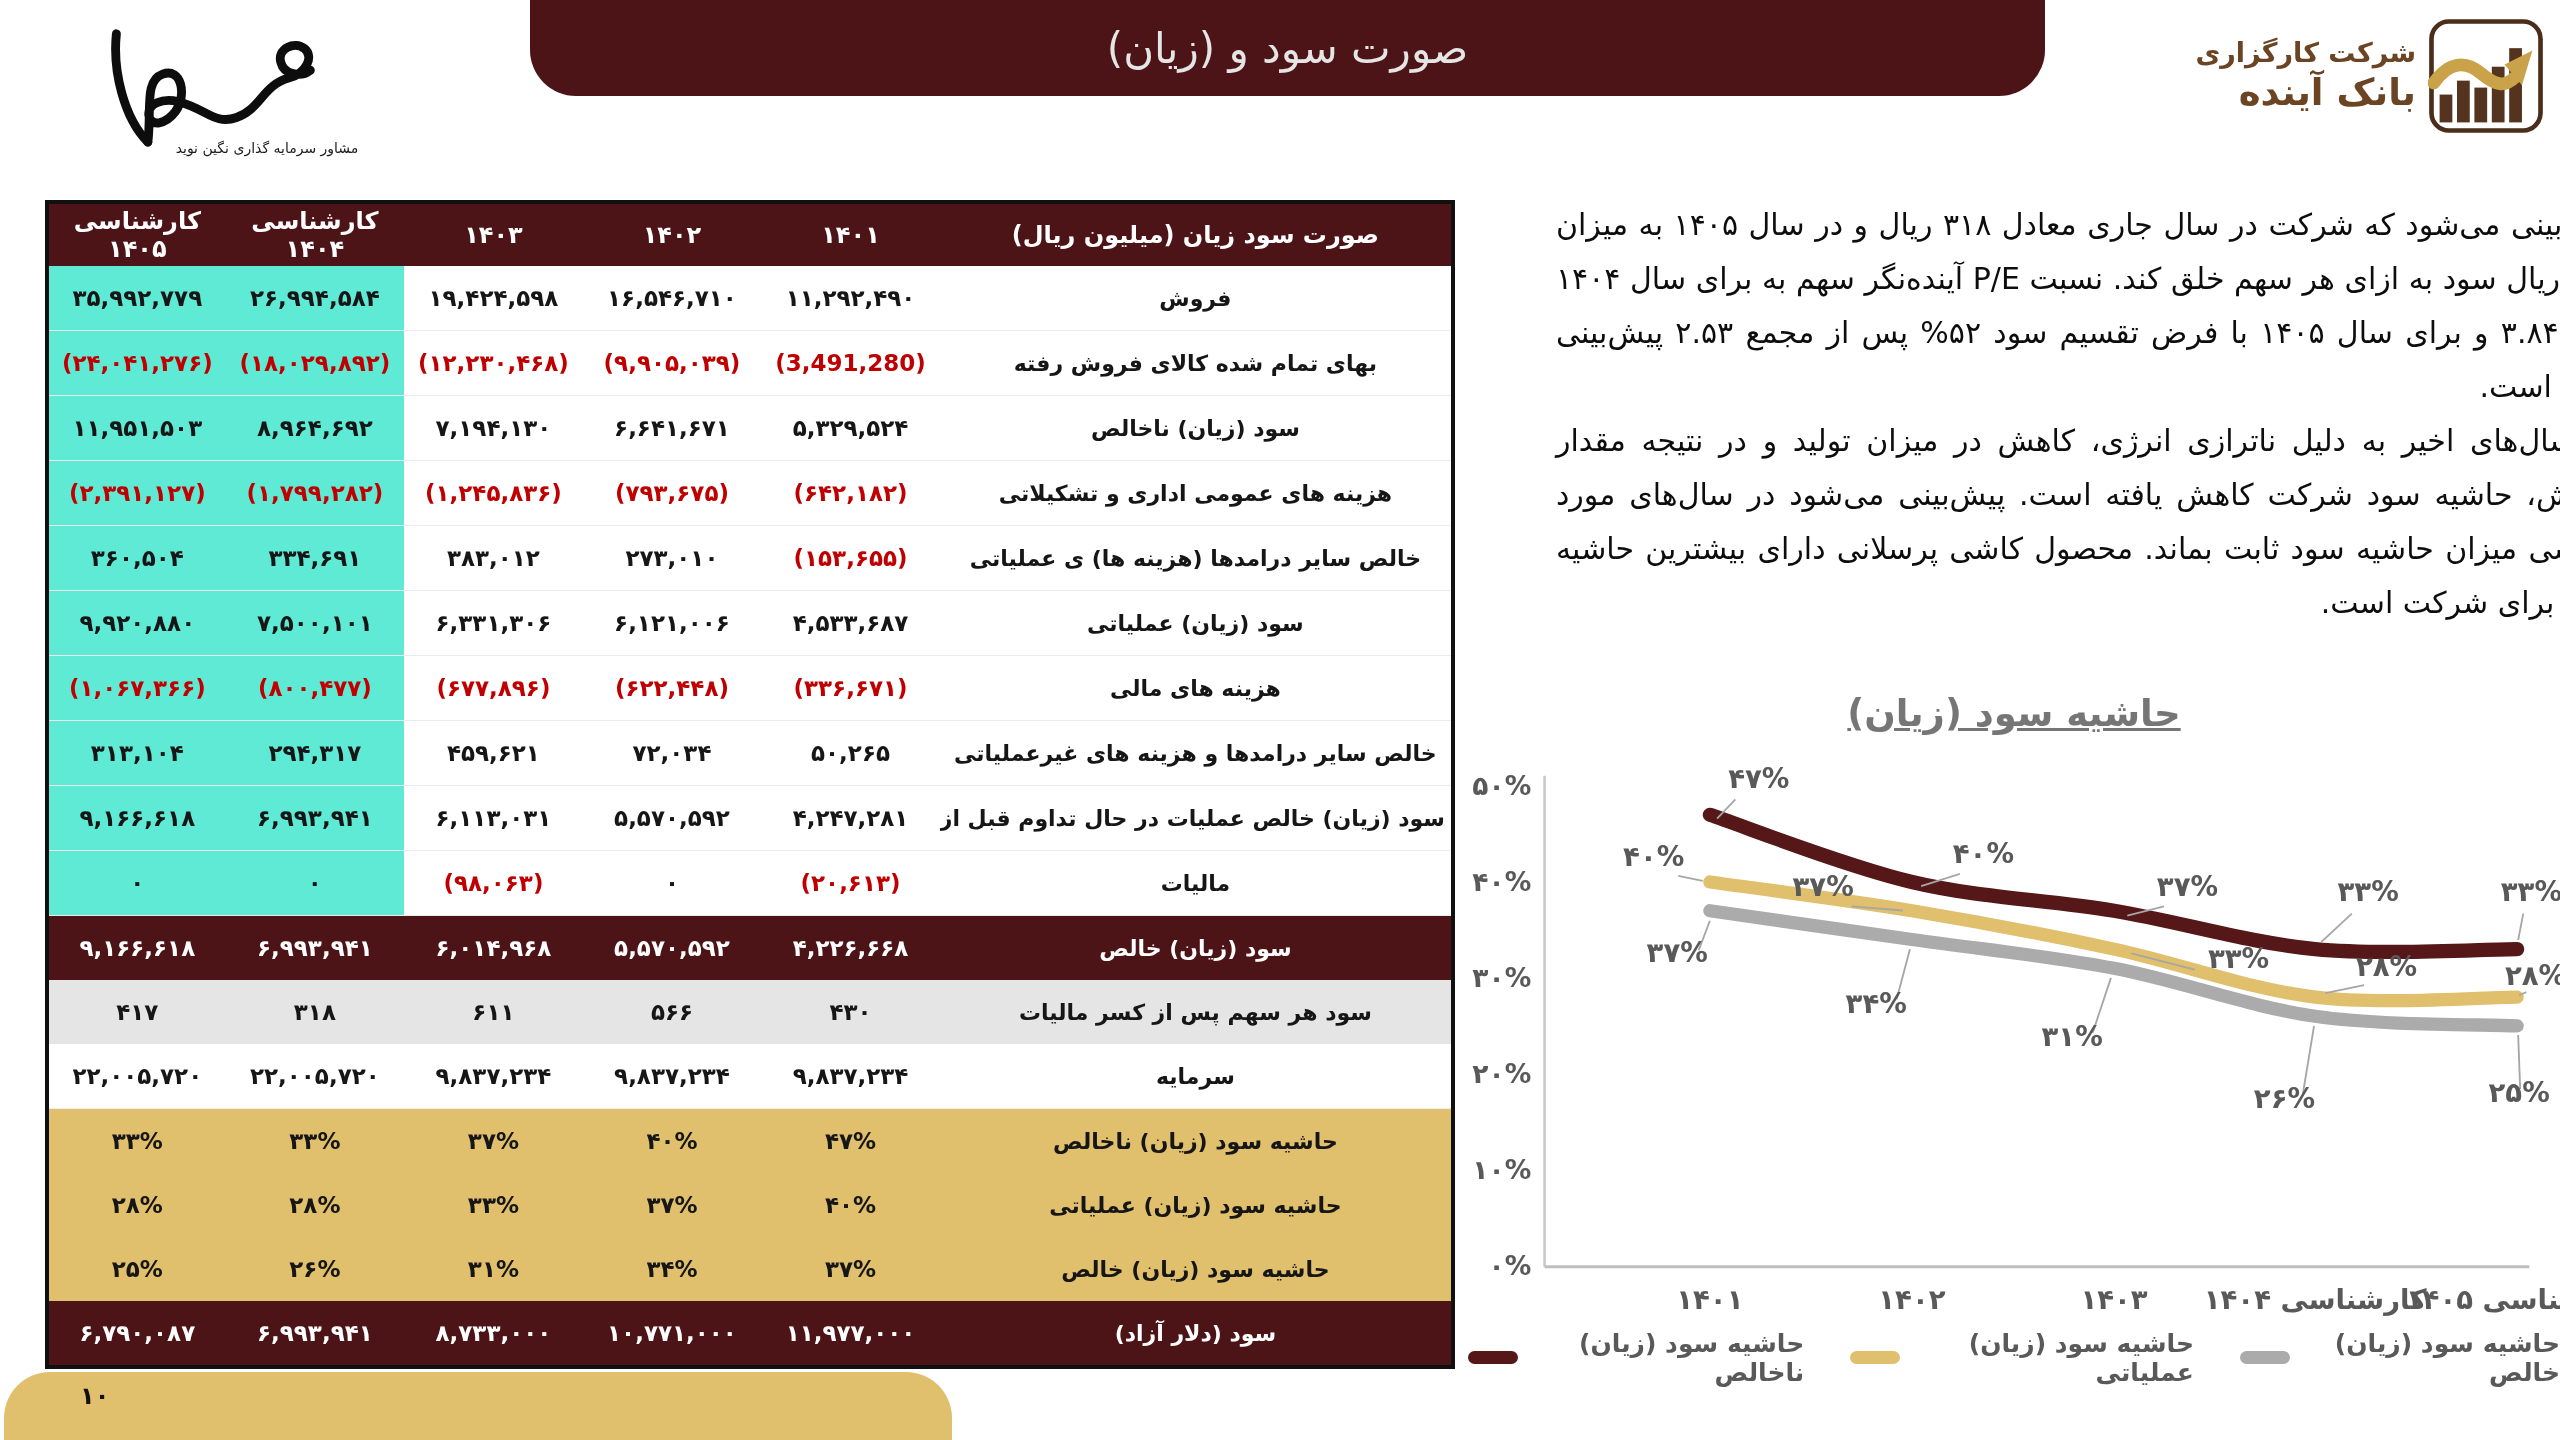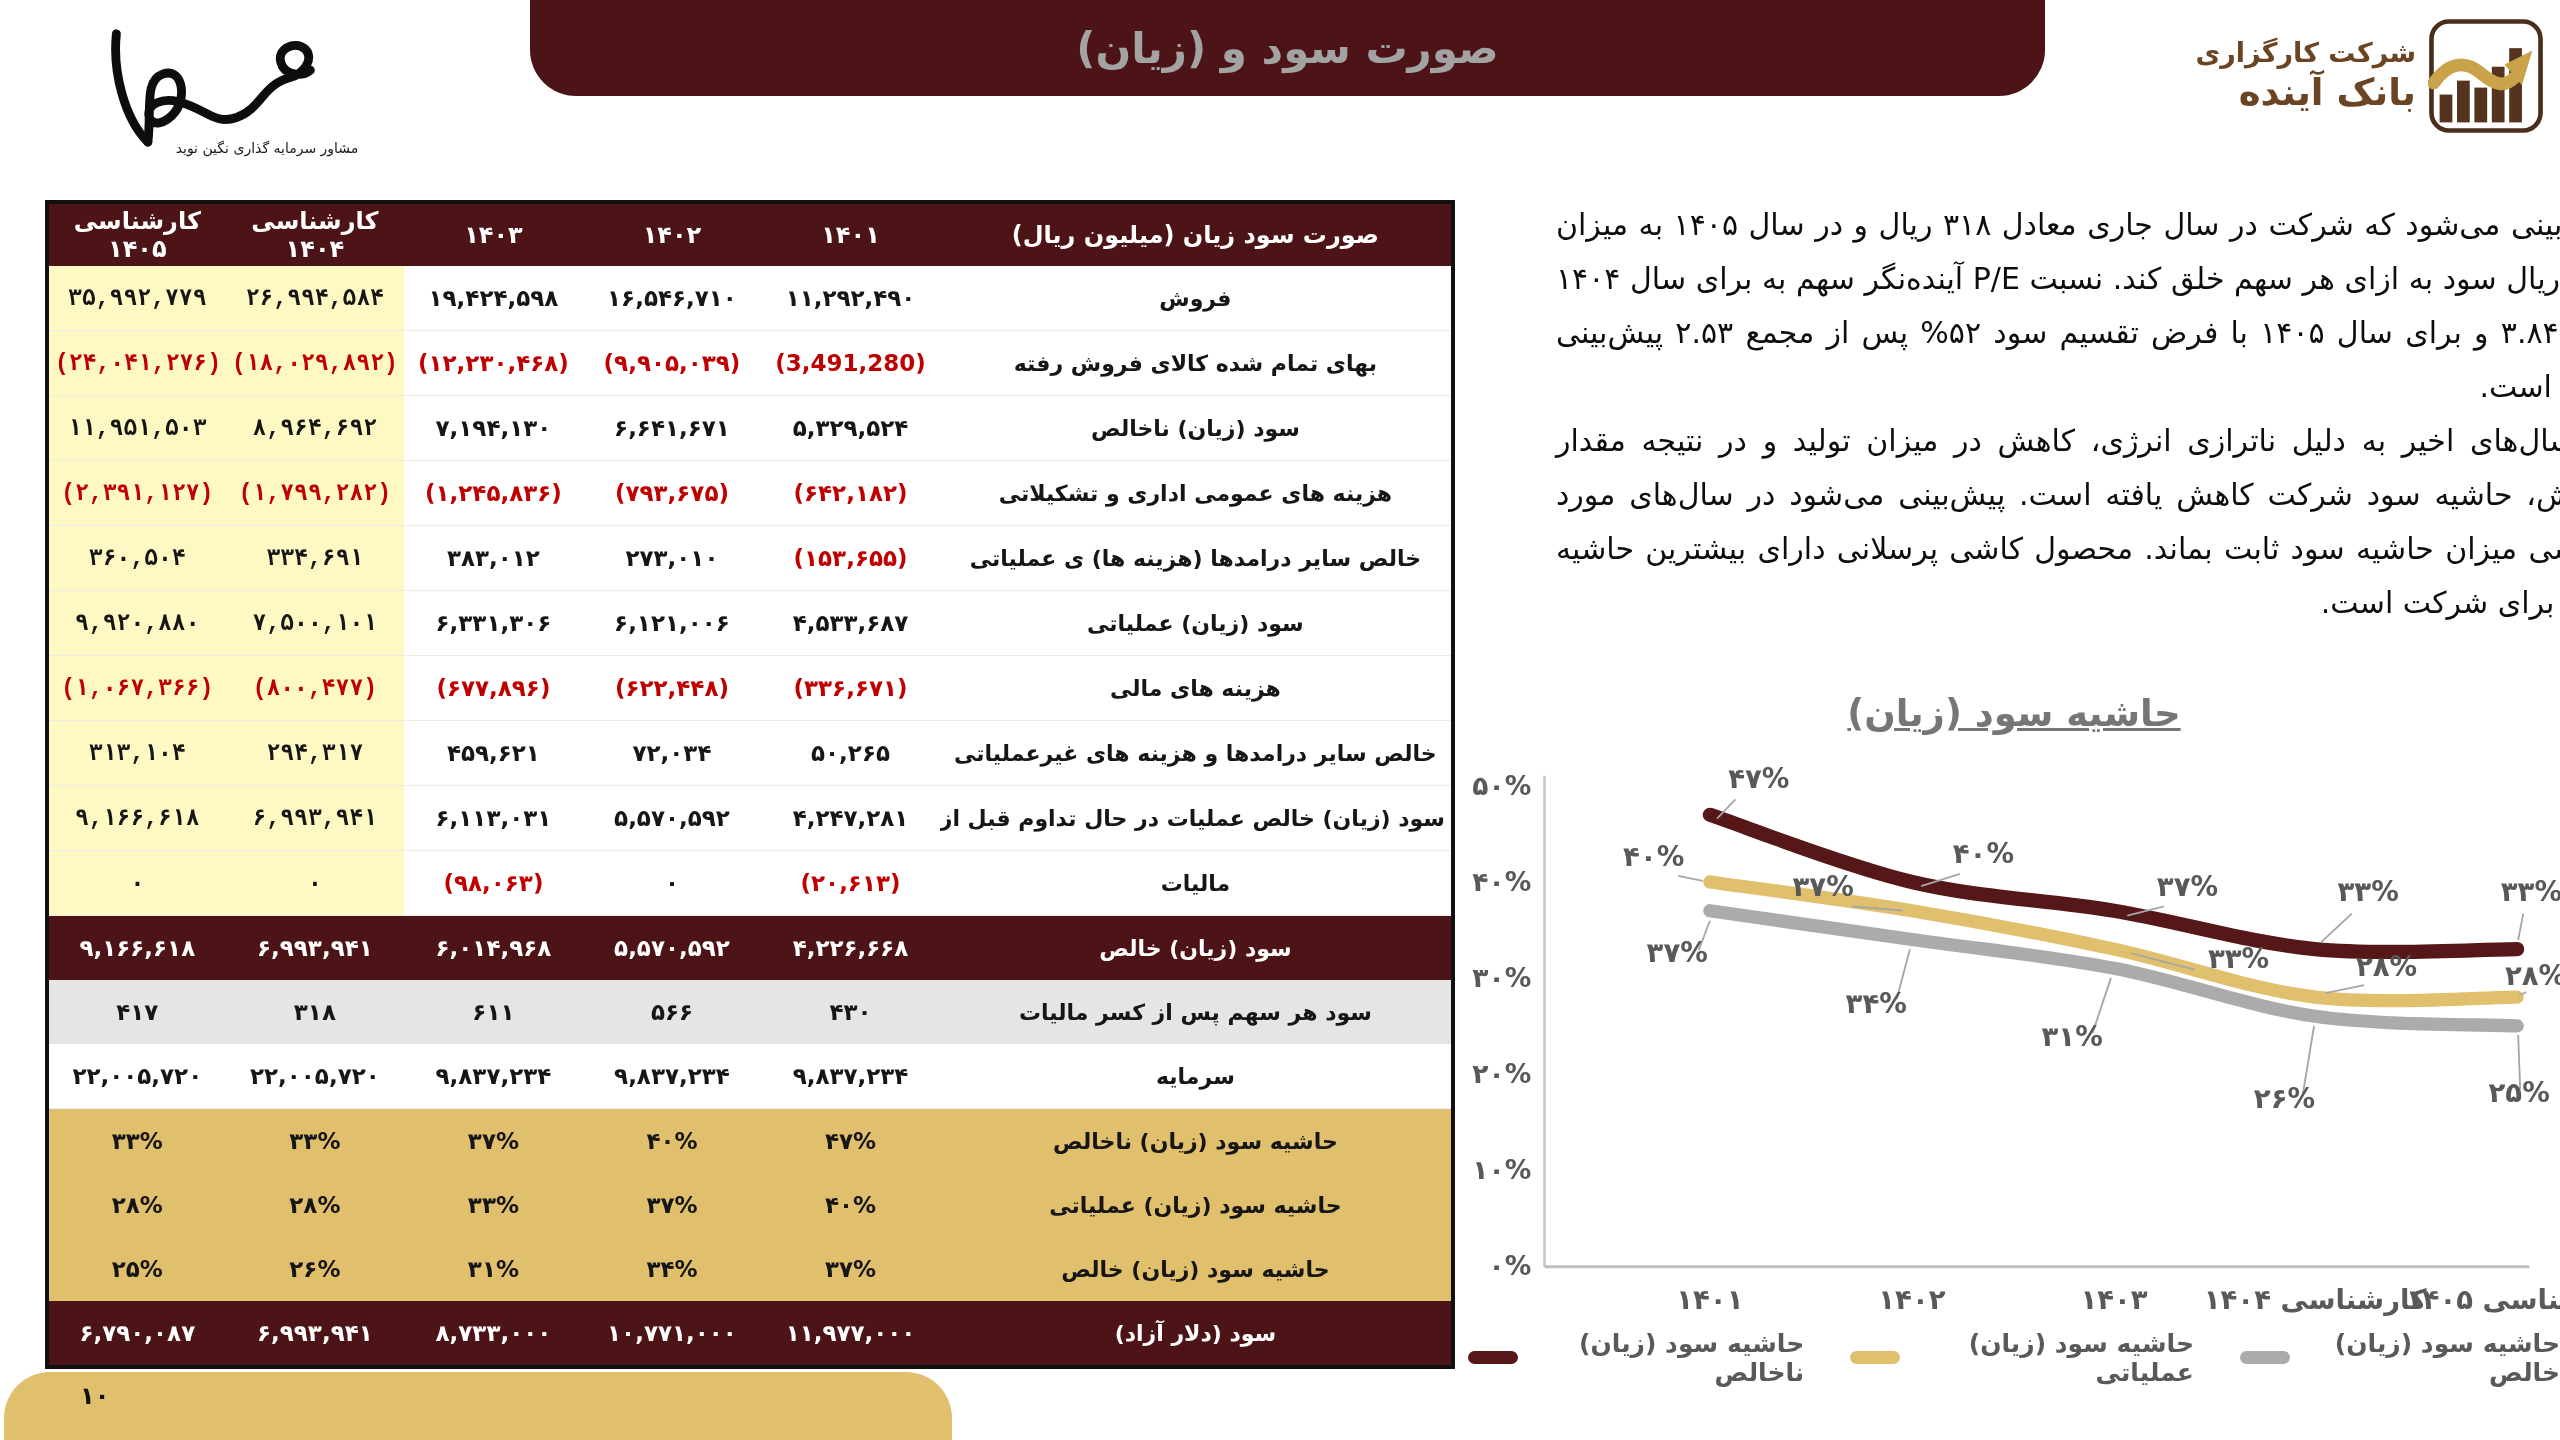--- a/index.html
+++ b/index.html
@@ -6,21 +6,21 @@
   body{
     width:2560px;height:1440px;position:relative;overflow:hidden;
     background:#ffffff;font-family:"DejaVu Sans",sans-serif;
   }
   
   .banner{
     position:absolute;left:530px;top:0;width:1515px;height:96px;
     background:#4d1418;border-radius:0 0 46px 46px;
     display:flex;align-items:center;justify-content:center;
   }
-  .banner span{color:#a3a3a3;font-size:42px;font-weight:bold;direction:rtl;}
+  .banner span{color:#e5e5e5;font-size:42px;font-weight:normal;direction:rtl;}
   
   .logo-left{position:absolute;left:55px;top:20px;width:340px;}
   .logo-left svg{width:300px;height:128px;display:block;}
   .logo-left .caption{
     width:200px;margin:-8px 0 0 112px;font-size:14px;color:#1c1c1c;
     text-align:center;direction:rtl;
   }
   
   .logo-right{position:absolute;right:16px;top:18px;display:flex;align-items:center;gap:12px;}
   .brand-text{text-align:right;direction:rtl;color:#6b4423;line-height:1.25;}
@@ -37,21 +37,21 @@
     padding:0 6px;text-align:center;vertical-align:middle;height:64px;
     overflow:hidden;
   }
   table.fin thead th{
     background:#4d1418;color:#fff;font-size:24px;font-weight:bold;height:62px;
   }
   table.fin td{font-size:23px;font-weight:bold;color:#161616;}
   table.fin td.lbl{font-size:22px;white-space:nowrap;}
   table.fin td.val{direction:ltr;}
   table.fin tr.normal td{background:#ffffff;border-bottom:1px solid #ececec;}
-  table.fin tr.normal td.shade{background:#fef9c3;font-family:Liberation Mono, monospace;}
+  table.fin tr.normal td.shade{background:#5eead4;}
   table.fin td.neg{color:#c00000;}
   table.fin tr.maroon td{background:#4d1418;color:#ffffff;border-bottom:none;}
   table.fin tr.gray td{background:#e5e5e5;border-bottom:none;}
   table.fin tr.gold td{background:#e0bf6d;border-bottom:none;}
   
   .analysis{
     position:absolute;left:1556px;top:198px;width:1062px;
     direction:rtl;text-align:justify;font-size:30px;line-height:1.8;
     font-weight:normal;color:#0d0d0d;
   }

